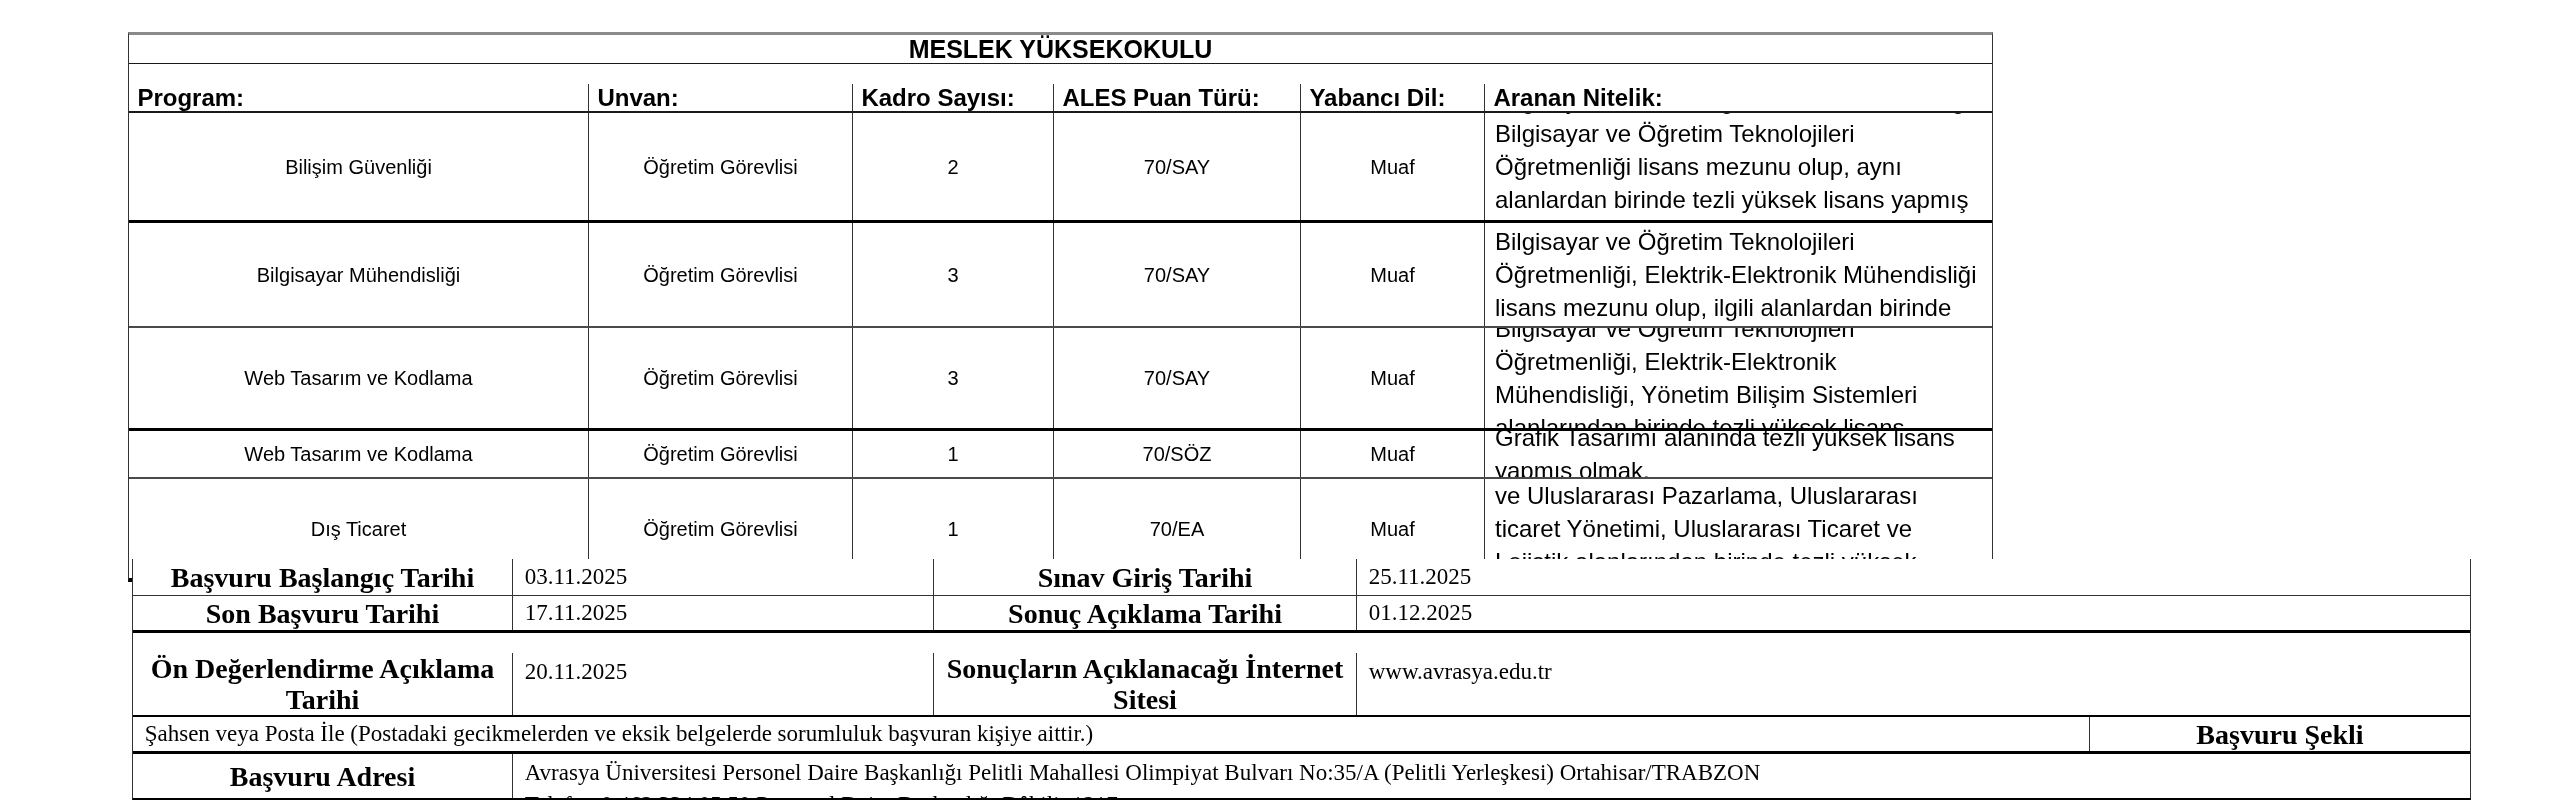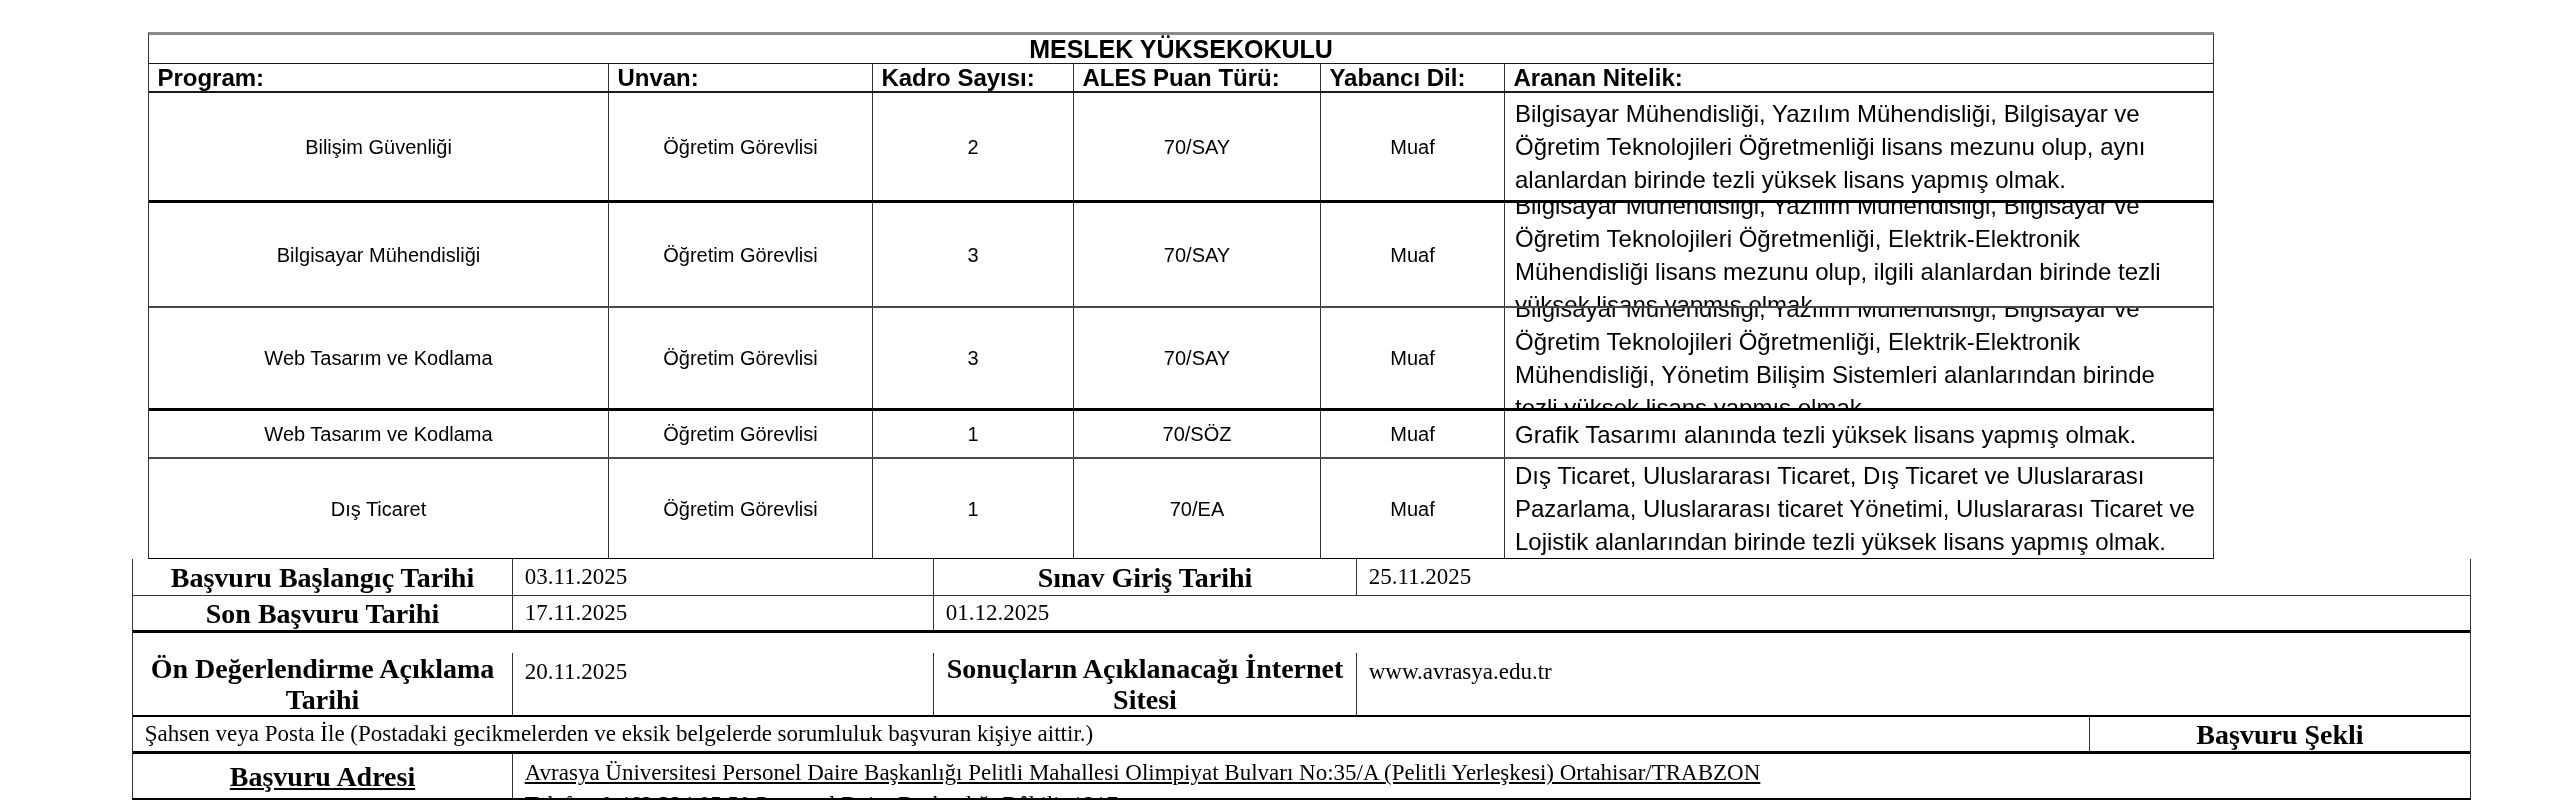--- a/index.html
+++ b/index.html
@@ -2,21 +2,21 @@
 <html style="font-size:13.4px"><head>
 <meta charset="utf-8">
 <style>
   html,body{margin:0;padding:0;}
   body{
     width:2576px;height:800px;background:#ffffff;position:relative;
     font-family:"Liberation Sans", sans-serif;color:#000;
   }
   .tbl{position:absolute;box-sizing:border-box;background:#fff;}
   .tbl.main{
-    left:148px;top:32px;width:2066px;
+    left:128px;top:32px;width:1865px;
     border-left:1.7px solid #333;border-right:1.7px solid #333;
     border-top:3.3px solid #8a8a8a;border-bottom:4.2px solid #000;
   }
   .tbl.bottom{
     left:132px;top:559px;width:2339px;
     border-left:1.7px solid #333;border-right:1.7px solid #333;
     border-bottom:2.5px solid #000;
     font-family:"Liberation Serif", serif;
   }
   .row{display:flex;box-sizing:border-box;align-items:stretch;}
@@ -24,37 +24,37 @@
   .cell:last-child{border-right:none;}
   
   .c1{width:460px;flex:0 0 auto;}
   .c2{width:264px;flex:0 0 auto;}
   .c3{width:201px;flex:0 0 auto;}
   .c4{width:247px;flex:0 0 auto;}
   .c5{width:184px;flex:0 0 auto;}
   .c6{flex:1 1 auto;}
   
   .title-row{height:29px;border-bottom:1.7px solid #1a1a1a;}
-  .header-row{height:29px;border-bottom:2.5px solid #1a1a1a;}
+  .header-row{height:29px;border-bottom:2.5px solid #1a1a1a;margin-top:20px;}
   .r1{height:110px;border-bottom:3.3px solid #000;}
   .r2{height:105px;border-bottom:2.5px solid #4a4a4a;}
   .r3{height:103px;border-bottom:3.3px solid #000;}
   .r4{height:48px;border-bottom:2.5px solid #4a4a4a;}
   .r5{height:99px;}
   .title-cell{flex:1;justify-content:center;font-weight:bold;font-size:25px;border-right:none;}
   .hcell{font-weight:bold;font-size:24px;padding:0 8.4px;}
   .ccenter{justify-content:center;text-align:center;font-size:20px;line-height:32px;}
   .nitelik{font-size:24px;line-height:33px;padding:1.7px 10px;text-align:left;}
   
   .b1,.b2{height:37px;}
   .b1{border-bottom:1.7px solid #333;}
   .b2{border-bottom:3.3px solid #000;}
   .b3{height:64px;border-bottom:2.5px solid #000;margin-top:20px;}
   .b4{height:37px;border-bottom:3.3px solid #000;}
-  .b5{height:44px;text-decoration:underline;}
+  .b5{height:44px;}
   .l1{width:380px;flex:0 0 auto;}
   .l2{width:421px;flex:0 0 auto;}
   .l3{width:423px;flex:0 0 auto;}
   .lrest{flex:1 1 auto;}
   .blabel{font-weight:bold;font-size:28px;justify-content:center;text-align:center;line-height:31px;padding:0 5px;}
   .bvalue{font-size:23px;padding:0 11.7px;line-height:32px;}
   .vtop{align-items:flex-start;padding-top:2.5px;}
   .twoline{display:block;padding-top:3.3px;}
   .twoline span{display:block;}
 </style>
@@ -119,20 +119,21 @@
 <div class="tbl bottom">
   <div class="row b1">
     <div class="cell l1 blabel">Başvuru Başlangıç Tarihi</div>
     <div class="cell l2 bvalue">03.11.2025</div>
     <div class="cell l3 blabel">Sınav Giriş Tarihi</div>
     <div class="cell lrest bvalue">25.11.2025</div>
   </div>
   <div class="row b2">
     <div class="cell l1 blabel">Son Başvuru Tarihi</div>
     <div class="cell l2 bvalue">17.11.2025</div>
+    <div class="cell l3 blabel">Sonuç Açıklama Tarihi</div>
     <div class="cell lrest bvalue">01.12.2025</div>
   </div>
   <div class="row b3">
     <div class="cell l1 blabel">Ön Değerlendirme Açıklama Tarihi</div>
     <div class="cell l2 bvalue vtop">20.11.2025</div>
     <div class="cell l3 blabel">Sonuçların Açıklanacağı İnternet Sitesi</div>
     <div class="cell lrest bvalue vtop">www.avrasya.edu.tr</div>
   </div>
   <div class="row b4">
     <div class="cell lrest bvalue">Şahsen veya Posta İle (Postadaki gecikmelerden ve eksik belgelerde sorumluluk başvuran kişiye aittir.)</div>

